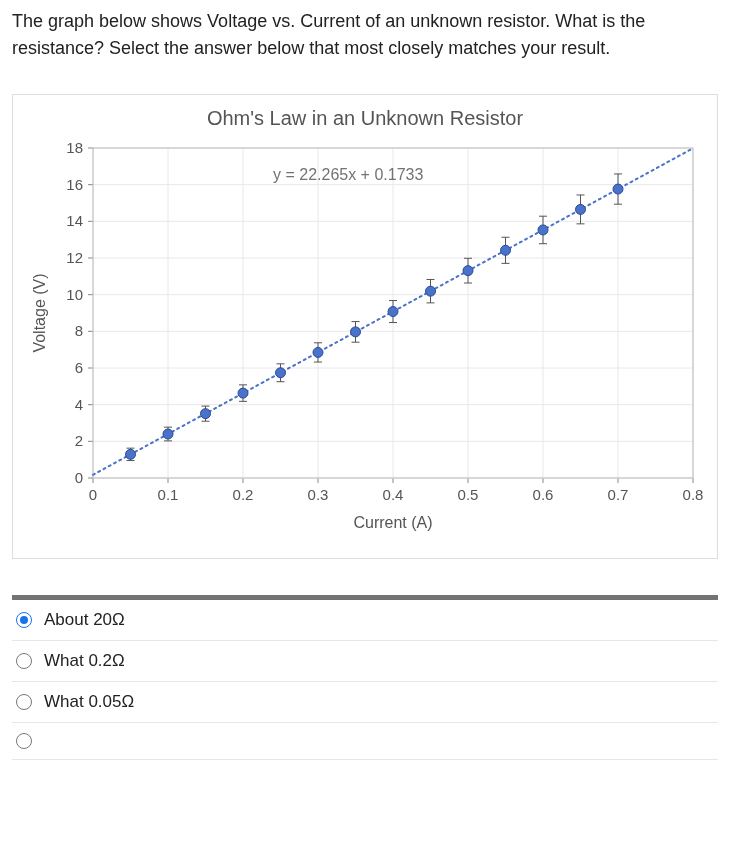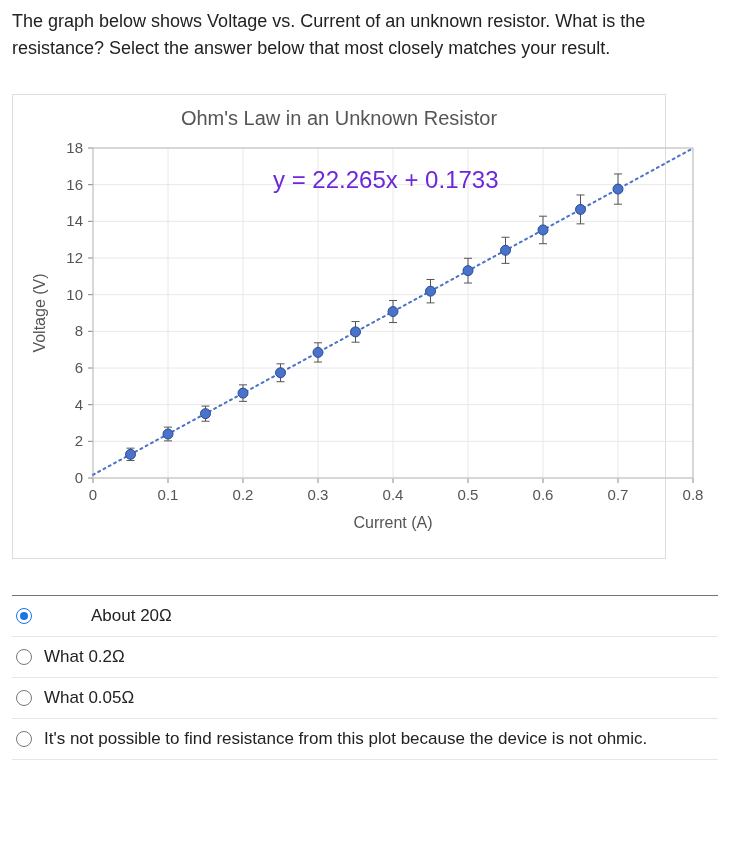--- a/index.html
+++ b/index.html
@@ -9,43 +9,43 @@
     font-family: -apple-system, BlinkMacSystemFont, "Segoe UI", Arial, sans-serif;
     font-size: 18px;
     color: #222;
     width: 730px;
     background: #fff;
   }
   .question { line-height: 1.5; margin-bottom: 32px; }
   .chart-box {
     border: 1px solid #ddd;
     padding: 10px 10px 20px 10px;
-    width: 654px;
+    width: 706px;
     margin-bottom: 36px;
   }
   .chart-title {
     text-align: center;
     font-size: 20px;
     color: #555;
     margin: 2px 0 8px 0;
   }
   .plot-wrap { position: relative; width: 684px; height: 400px; }
   .equation {
     position: absolute;
-    font-size: 24px;
-    color: #6d28d9;
+    font-size: 16px;
+    color: #737373;
   }
   .options { margin-top: 8px; }
   .opt {
     display: flex; align-items: center;
     padding: 10px 4px;
     border-bottom: 1px solid #e6e6e6;
     font-size: 17px;
   }
-  .opt:first-child { border-top: 1px solid #737373; gap: 47px; }
+  .opt:first-child { border-top: 5px solid #737373; }
   .radio {
     width: 16px; height: 16px;
     border: 1.5px solid #777;
     border-radius: 50%;
     margin-right: 12px;
     display: inline-flex; align-items: center; justify-content: center;
     flex-shrink: 0;
   }
   .radio.selected { border-color: #1a73e8; }
   .radio.selected::after {
@@ -193,15 +193,14 @@
     <div class="opt">
       <span class="radio"></span>
       <span>What 0.2Ω</span>
     </div>
     <div class="opt">
       <span class="radio"></span>
       <span>What 0.05Ω</span>
     </div>
     <div class="opt">
       <span class="radio"></span>
-      <span>It's not possible to find resistance from this plot because the device is not ohmic.</span>
     </div>
   </div>
 
 </body></html>

